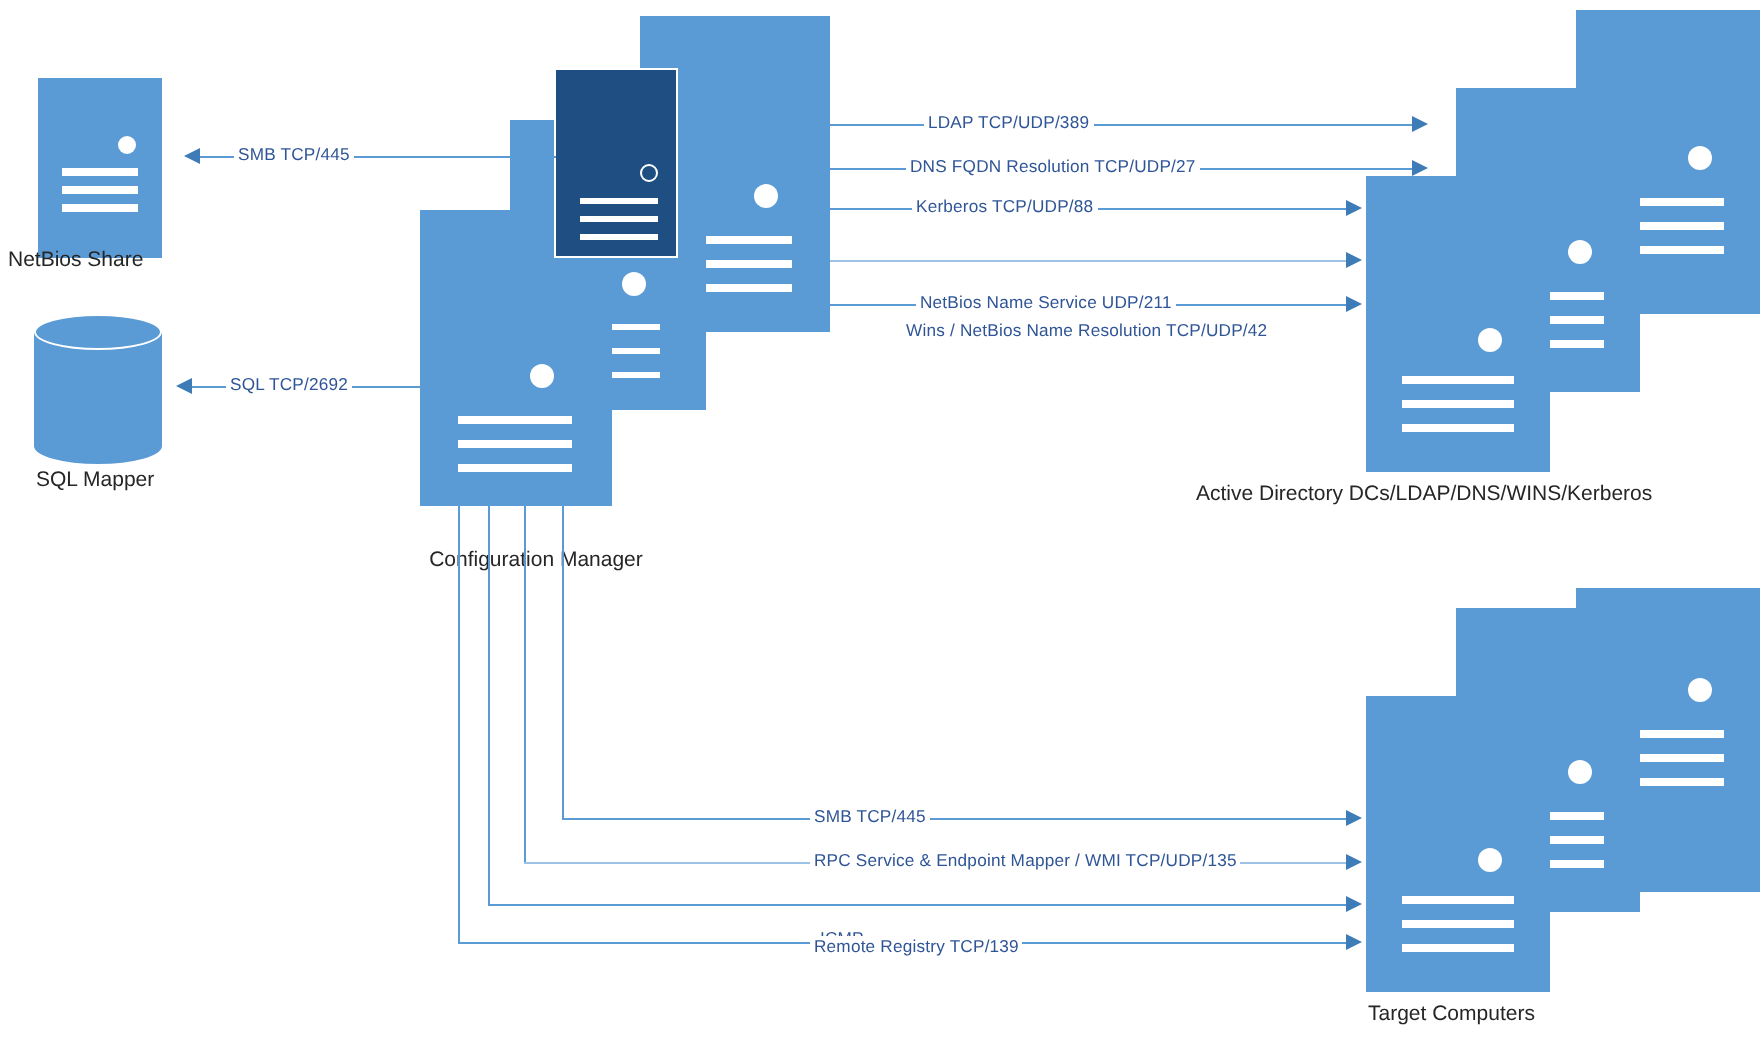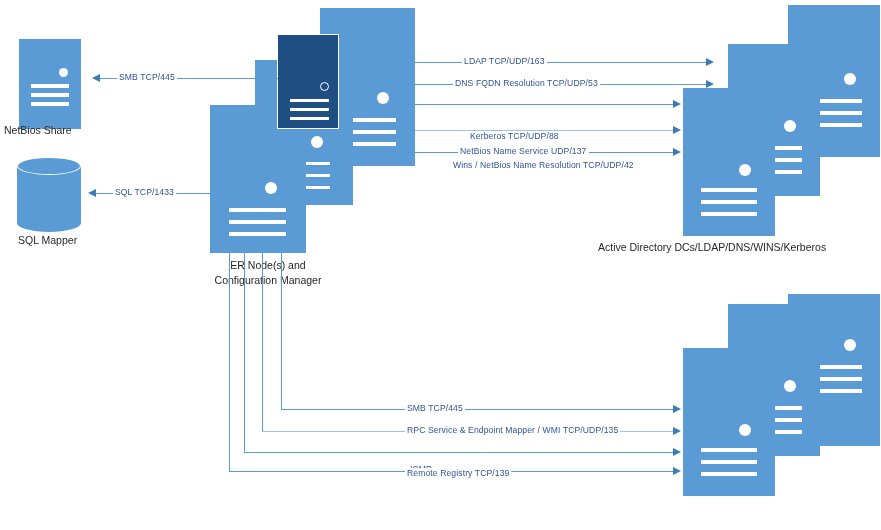--- a/index.html
+++ b/index.html
@@ -75,21 +75,20 @@
     <div class="bar" style="left:19px;top:127px;width:57px;"></div>
   </div>
 
   <div class="server dark" style="left:277px;top:34px;width:62px;height:95px;">
     <div class="dot" style="left:42px;top:47px;width:9px;height:9px;"></div>
     <div class="bar" style="left:12px;top:64px;width:39px;height:3px;"></div>
     <div class="bar" style="left:12px;top:73px;width:39px;height:3px;"></div>
     <div class="bar" style="left:12px;top:82px;width:39px;height:3px;"></div>
   </div>
 
-  <div class="node-label ctr" style="left:188px;top:258px;width:160px;">ER Node(s) and</div>
   <div class="node-label ctr" style="left:188px;top:273px;width:160px;">Configuration Manager</div>
 
   <div class="server" style="left:788px;top:5px;width:92px;height:152px;">
     <div class="dot" style="left:56px;top:68px;width:12px;height:12px;"></div>
     <div class="bar" style="left:18px;top:94px;width:56px;"></div>
     <div class="bar" style="left:18px;top:106px;width:56px;"></div>
     <div class="bar" style="left:18px;top:118px;width:56px;"></div>
   </div>
   <div class="server" style="left:728px;top:44px;width:92px;height:152px;">
     <div class="dot" style="left:56px;top:76px;width:12px;height:12px;"></div>
@@ -116,48 +115,49 @@
     <div class="bar" style="left:18px;top:102px;width:56px;"></div>
     <div class="bar" style="left:18px;top:114px;width:56px;"></div>
     <div class="bar" style="left:18px;top:126px;width:56px;"></div>
   </div>
   <div class="server" style="left:683px;top:348px;width:92px;height:148px;">
     <div class="dot" style="left:56px;top:76px;width:12px;height:12px;"></div>
     <div class="bar" style="left:18px;top:100px;width:56px;"></div>
     <div class="bar" style="left:18px;top:112px;width:56px;"></div>
     <div class="bar" style="left:18px;top:124px;width:56px;"></div>
   </div>
+  <div class="node-label" style="left:684px;top:500px;width:180px;">Target Computers</div>
 
   <div class="hline" style="left:100px;top:78px;width:178px;"></div>
   <div class="arrowL" style="left:92px;top:74px;"></div>
   <div class="conn-label" style="left:117px;top:72px;">SMB TCP/445</div>
 
   <div class="hline" style="left:96px;top:193px;width:116px;"></div>
   <div class="arrowL" style="left:88px;top:189px;"></div>
-  <div class="conn-label" style="left:113px;top:187px;">SQL TCP/1433</div>
+  <div class="conn-label" style="left:113px;top:187px;">SQL TCP/2692</div>
 
   <div class="hline" style="left:415px;top:62px;width:293px;"></div>
   <div class="arrowR" style="left:706px;top:58px;"></div>
-  <div class="conn-label" style="left:462px;top:56px;">LDAP TCP/UDP/163</div>
+  <div class="conn-label" style="left:462px;top:56px;">LDAP TCP/UDP/389</div>
 
   <div class="hline" style="left:415px;top:84px;width:293px;"></div>
   <div class="arrowR" style="left:706px;top:80px;"></div>
-  <div class="conn-label" style="left:453px;top:78px;">DNS FQDN Resolution TCP/UDP/53</div>
+  <div class="conn-label" style="left:453px;top:78px;">DNS FQDN Resolution TCP/UDP/27</div>
 
   <div class="hline" style="left:415px;top:104px;width:260px;"></div>
   <div class="arrowR" style="left:673px;top:100px;"></div>
-  <div class="conn-label" style="left:468px;top:98px;margin-top:33px;">Kerberos  TCP/UDP/88</div>
+  <div class="conn-label" style="left:456px;top:98px;">Kerberos  TCP/UDP/88</div>
 
   <div class="hline pale" style="left:415px;top:130px;width:260px;"></div>
   <div class="arrowR" style="left:673px;top:126px;"></div>
   <div class="conn-label" style="left:451px;top:124px;margin-top:36px;">Wins / NetBios Name Resolution  TCP/UDP/42</div>
 
   <div class="hline" style="left:415px;top:152px;width:260px;"></div>
   <div class="arrowR" style="left:673px;top:148px;"></div>
-  <div class="conn-label" style="left:458px;top:146px;">NetBios Name Service  UDP/137</div>
+  <div class="conn-label" style="left:458px;top:146px;">NetBios Name Service  UDP/211</div>
 
   <div class="vline" style="left:281px;top:253px;height:156px;"></div>
   <div class="hline" style="left:281px;top:409px;width:394px;"></div>
   <div class="arrowR" style="left:673px;top:405px;"></div>
   <div class="conn-label" style="left:405px;top:403px;">SMB TCP/445</div>
 
   <div class="vline" style="left:262px;top:253px;height:178px;"></div>
   <div class="hline pale" style="left:262px;top:431px;width:413px;"></div>
   <div class="arrowR" style="left:673px;top:427px;"></div>
   <div class="conn-label" style="left:405px;top:425px;text-align:center;">RPC Service &amp; Endpoint Mapper  / WMI TCP/UDP/135</div>

